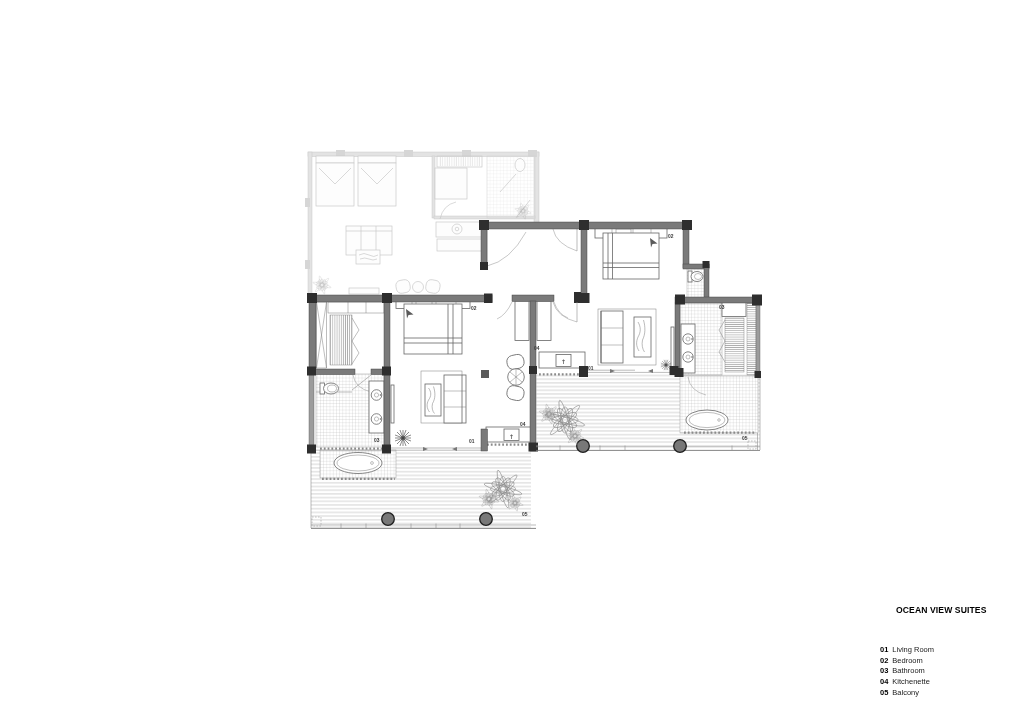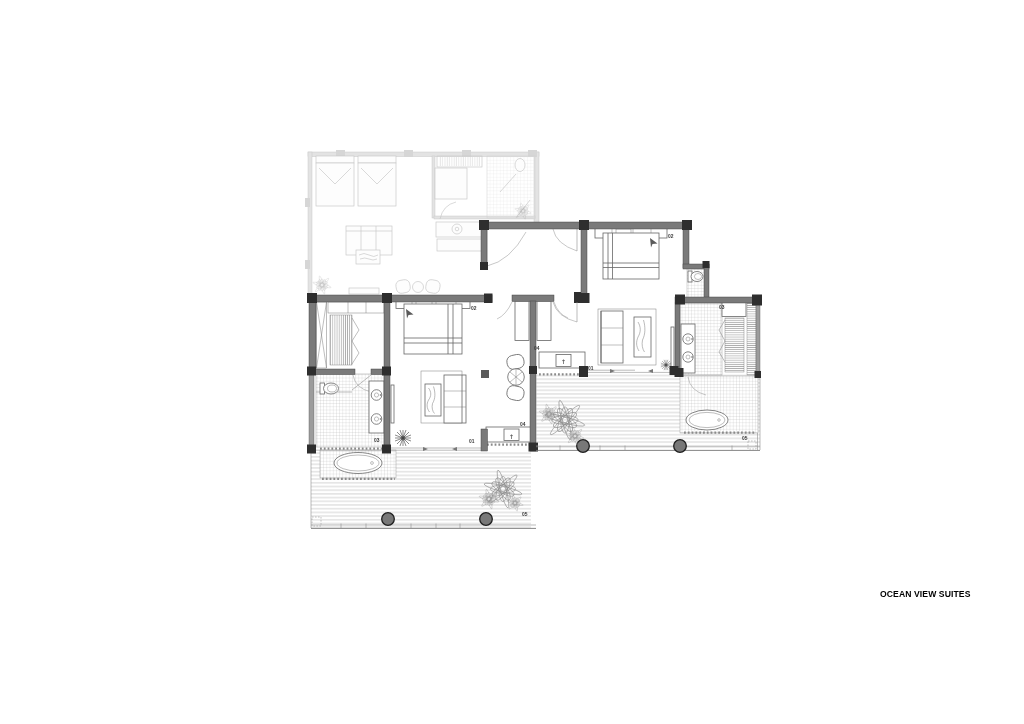--- a/index.html
+++ b/index.html
@@ -18,21 +18,21 @@
   .lf {fill:#fdfdfd;stroke:#c9c9c9;stroke-width:.7;}
   .lfn{fill:none;stroke:#c9c9c9;stroke-width:.7;}
   .lfw{fill:#e3e3e3;stroke:#c4c4c4;stroke-width:.45;}
   .dash{fill:none;stroke:#8a8a8a;stroke-width:2.2;stroke-dasharray:1.8 2;}
   .dashS{fill:none;stroke:#9a9a9a;stroke-width:.6;stroke-dasharray:1.6 1.4;}
   .grain{fill:none;stroke:#777;stroke-width:.5;}
   .lbl{font:bold 4.9px "Liberation Sans",sans-serif;fill:#3a3a3a;}
   .arrowTxt{font:bold 6px "DejaVu Sans",sans-serif;fill:#555;}
   
   .legend{position:absolute;left:880px;top:589px;width:130px;color:#111;}
-  .legend h1{margin:0;font-size:8.6px;font-weight:bold;letter-spacing:.1px;color:#000;white-space:nowrap;}
+  .legend h1{margin:16px;font-size:8.6px;font-weight:bold;letter-spacing:.1px;color:#000;white-space:nowrap;}
   .legend ul{list-style:none;margin:30px 0 0 0;padding:0;}
   .legend li{font-size:7.5px;line-height:10.7px;white-space:nowrap;color:#1a1a1a;}
   .legend li b{font-weight:bold;color:#000;margin-right:4px;}
 </style>
 </head>
 <body>
 
 <div id="canvas">
 <svg viewBox="0 0 1024 724" width="1024" height="724">
   <defs>
@@ -449,14 +449,21 @@
     <text class="lbl" x="668" y="238">02</text>
     <text class="lbl" x="719" y="309">03</text>
     <text class="lbl" x="588" y="370">01</text>
     <text class="lbl" x="534" y="350">04</text>
     <text class="lbl" x="742" y="440">05</text>
   </g>
 </svg>
 
 <div class="legend">
   <h1>OCEAN VIEW SUITES</h1>
+  <ul>
+    <li><b>01</b><span>Living Room</span></li>
+    <li><b>02</b><span>Bedroom</span></li>
+    <li><b>03</b><span>Bathroom</span></li>
+    <li><b>04</b><span>Kitchenette</span></li>
+    <li><b>05</b><span>Balcony</span></li>
+  </ul>
 </div>
 </div>
 
 </body></html>

